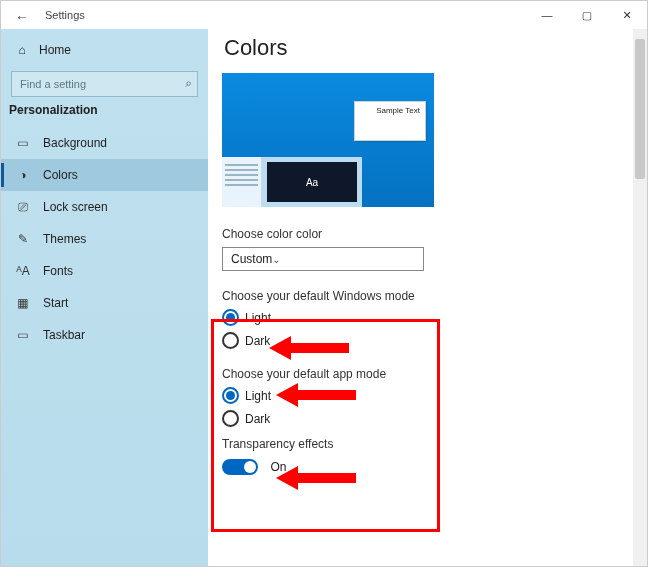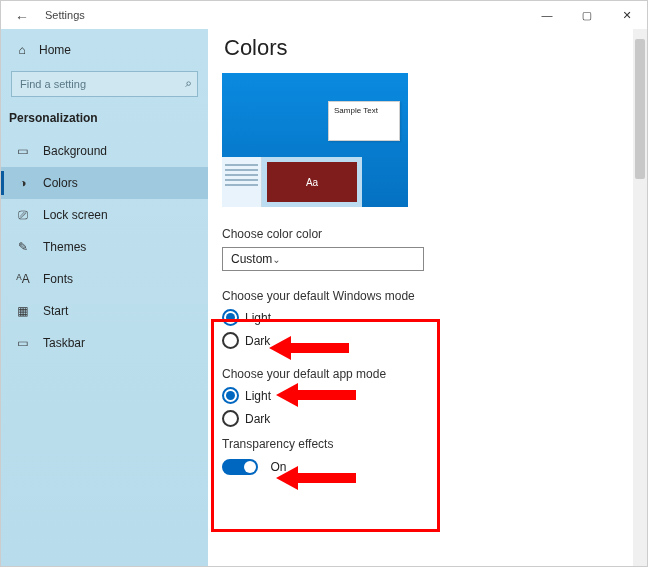--- a/index.html
+++ b/index.html
@@ -7,38 +7,38 @@
   .window { position: relative; width: 648px; height: 567px; border: 1px solid #ccc; background: #fff; }
   .titlebar { height: 28px; display: flex; align-items: center; justify-content: space-between; font-size: 11px; color: #444; padding-left: 10px; }
   .title-left { display: flex; align-items: center; gap: 12px; }
   .title-left .back { font-size: 14px; color: #444; padding: 0 4px; cursor: default; }
   .win-controls { display: flex; }
   .win-btn { width: 40px; height: 28px; display: flex; align-items: center; justify-content: center; font-size: 11px; color: #333; }
   .body { display: flex; height: calc(100% - 28px); }
   .sidebar { width: 207px; background: linear-gradient(#bfe0ef,#b8dceb); padding: 8px 0 0 0; font-size: 12px; color: #222; }
   .home-row { display:flex; align-items:center; gap:10px; padding:6px 14px; }
   .home-row .icon { width:14px; text-align:center; font-size:12px; }
-  .search-wrap { margin: 8px 10px 10px 10px; position: relative; }
+  .search-wrap { margin: 8px 10px 2px 10px; position: relative; }
   .search { width: 100%; height: 26px; border: 1px solid #8fb9cd; background: #cfe7f1; font-size: 11px; padding: 0 26px 0 8px; color: #555; }
   .search::placeholder { color: #5a7886; }
   .search-icon { position:absolute; right:6px; top:5px; font-size:12px; color:#4a6b7a; }
   .category { font-weight: 600; font-size: 12px; padding: 4px 14px 10px 8px; }
   .nav-item { display:flex; align-items:center; gap:12px; height:32px; padding:0 14px; font-size:12px; color:#222; position:relative; }
   .nav-item.active { background: rgba(130,180,205,0.5); }
   .nav-item.active::before { content:""; position:absolute; left:0; top:4px; bottom:4px; width:3px; background:#0a5aa0; }
   .nav-item .icon { width:16px; text-align:center; font-size:12px; color:#333; }
 
   .main { flex: 1; padding: 6px 14px 0 14px; position: relative; overflow:hidden; }
   .page-title { font-size: 22px; font-weight: 400; color: #222; margin: 0 0 12px 2px; }
-  .preview { width: 186px; height: 134px; background: linear-gradient(#0a8ae0,#0571c1); position: relative; overflow:hidden; }
+  .preview { width: 212px; height: 134px; background: linear-gradient(#0a8ae0,#0571c1); position: relative; overflow:hidden;text-align:right; }
   .preview .sample { position:absolute; top:28px; right:8px; width:72px; height:40px; background:#fff; border:1px solid #d0d0d0; font-size:8px; padding:4px 5px; color:#222; box-shadow: 1px 1px 2px rgba(0,0,0,0.15); }
   .preview .start { position:absolute; bottom:0; left:0; width:140px; height:50px; background:#bcdcf2; display:flex; }
   .preview .start .list { width:40px; background:#e9f3fb; border-right:1px solid #cadbe8; padding:4px 3px; }
   .preview .start .list div { height:2px; background:#9ab4c8; margin:3px 0; }
-  .preview .start .tile { flex:1; background:#7f1d1d; margin:5px; display:flex; align-items:center; justify-content:center; color:#fff; font-size:10px; }
+  .preview .start .tile { flex:1; background:#0f172a; margin:5px; display:flex; align-items:center; justify-content:center; color:#fff; font-size:10px; }
 
   .red-box { position:absolute; border:3px solid #ff0000; pointer-events:none; }
 
   .section-label { font-size: 12px; color: #333; margin: 18px 0 6px 0; }
   .combo { display:flex; align-items:center; width:202px; height:24px; border:1px solid #888; padding:8px 8px; font-size:12px; color:#222; background:#fff; }
   .combo .chev { font-size:10px; color:#555; }
 
   .radio-row { display:flex; align-items:center; gap:6px; margin:6px 0; font-size:12px; color:#222; }
   .radio { width:17px; height:17px; border:2px solid #333; border-radius:50%; display:flex; align-items:center; justify-content:center; }
   .radio.sel { border-color:#0067c0; }

